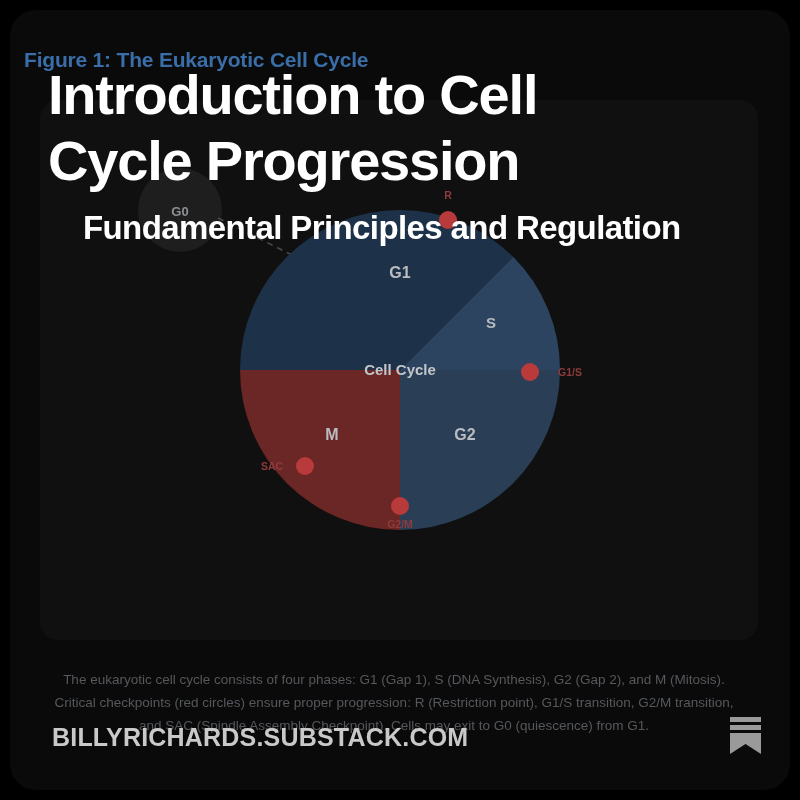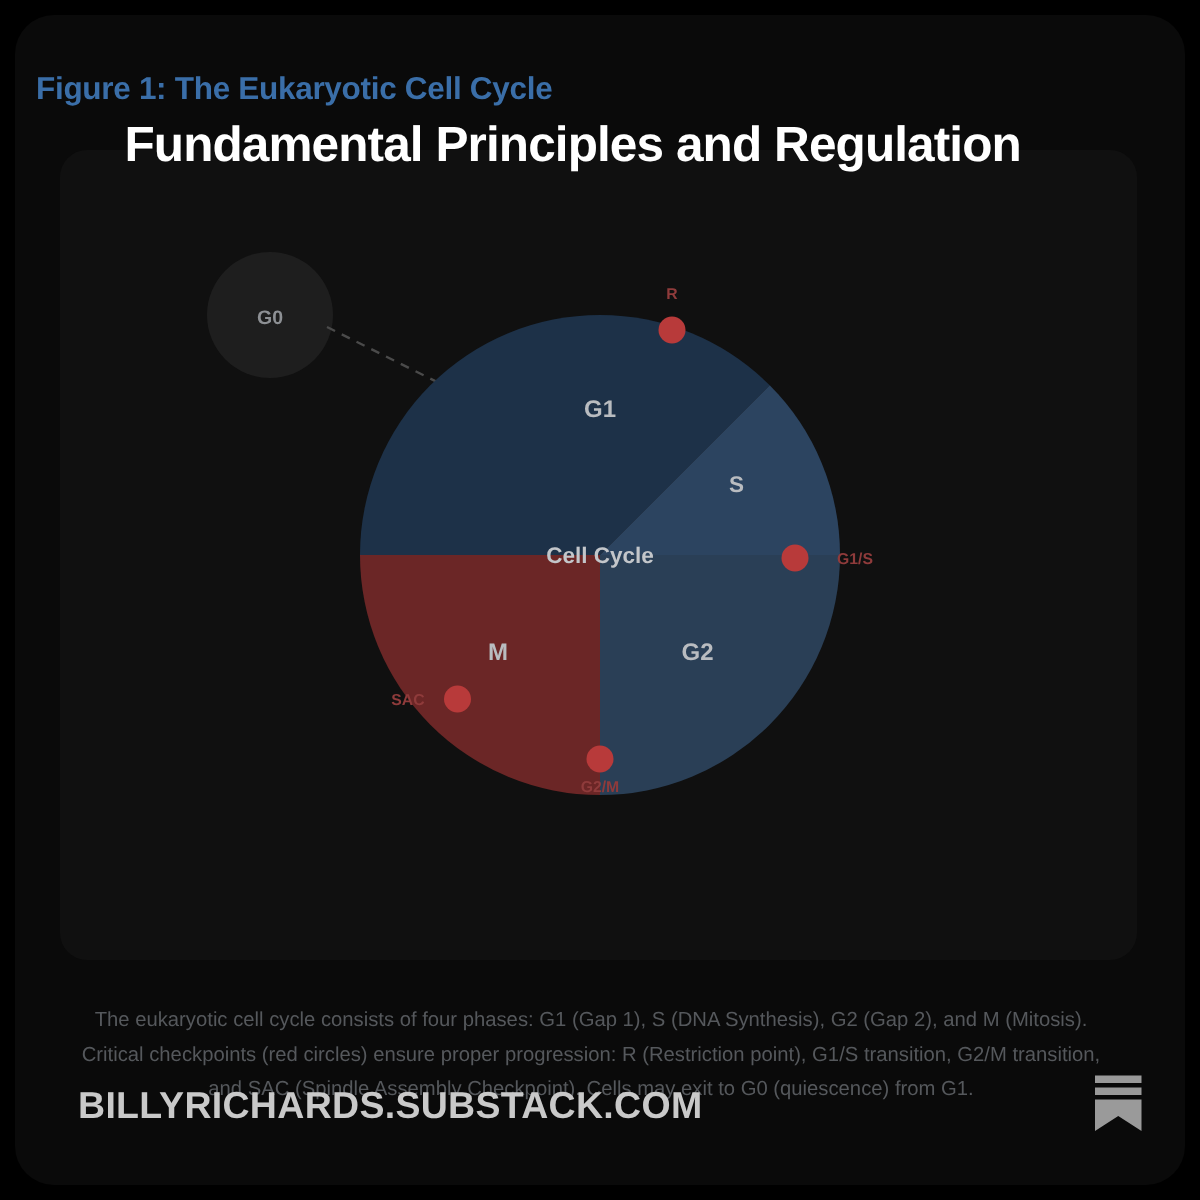--- a/index.html
+++ b/index.html
@@ -198,20 +198,21 @@
         <text x="360" y="428" text-anchor="middle" class="cp-label">G2/M</text>
 
         <circle cx="265" cy="366" r="9" fill="#b83a3a"></circle>
         <text x="232" y="370" text-anchor="middle" class="cp-label">SAC</text>
 
       </svg>
     </div>
   </div>
 
   <div class="title-block">
+    <div class="main-title">Introduction to Cell Cycle Progression</div>
     <div class="subtitle">Fundamental Principles and Regulation</div>
   </div>
 
   <div class="caption">The eukaryotic cell cycle consists of four phases: G1 (Gap 1), S (DNA Synthesis), G2 (Gap 2), and M (Mitosis). Critical checkpoints (red circles) ensure proper progression: R (Restriction point), G1/S transition, G2/M transition, and SAC (Spindle Assembly Checkpoint). Cells may exit to G0 (quiescence) from G1.</div>
 
   <div class="watermark">BILLYRICHARDS.SUBSTACK.COM</div>
 
   <div class="substack-logo">
     <svg viewBox="0 0 37 42" xmlns="http://www.w3.org/2000/svg">
       <rect x="3" y="3" width="31" height="5" fill="#9a9a9a"></rect>

